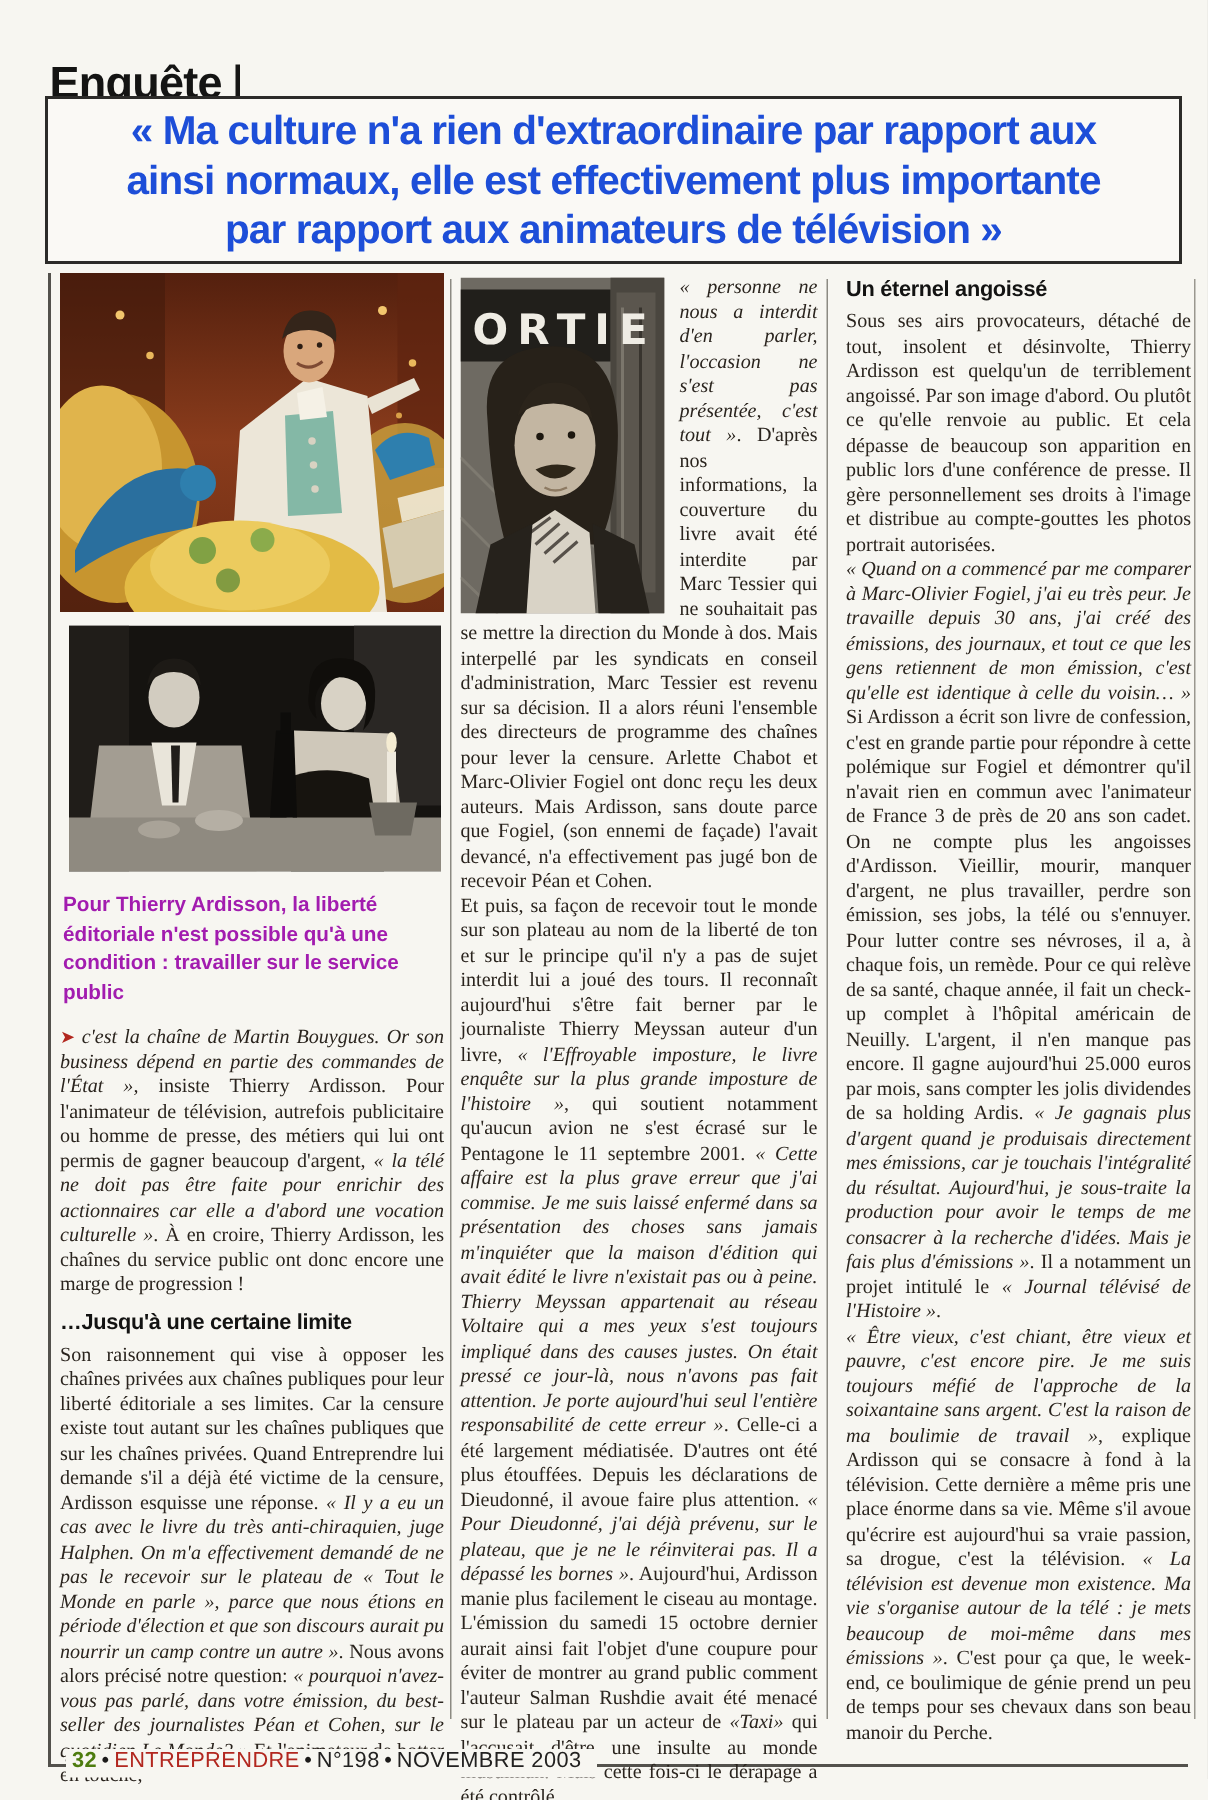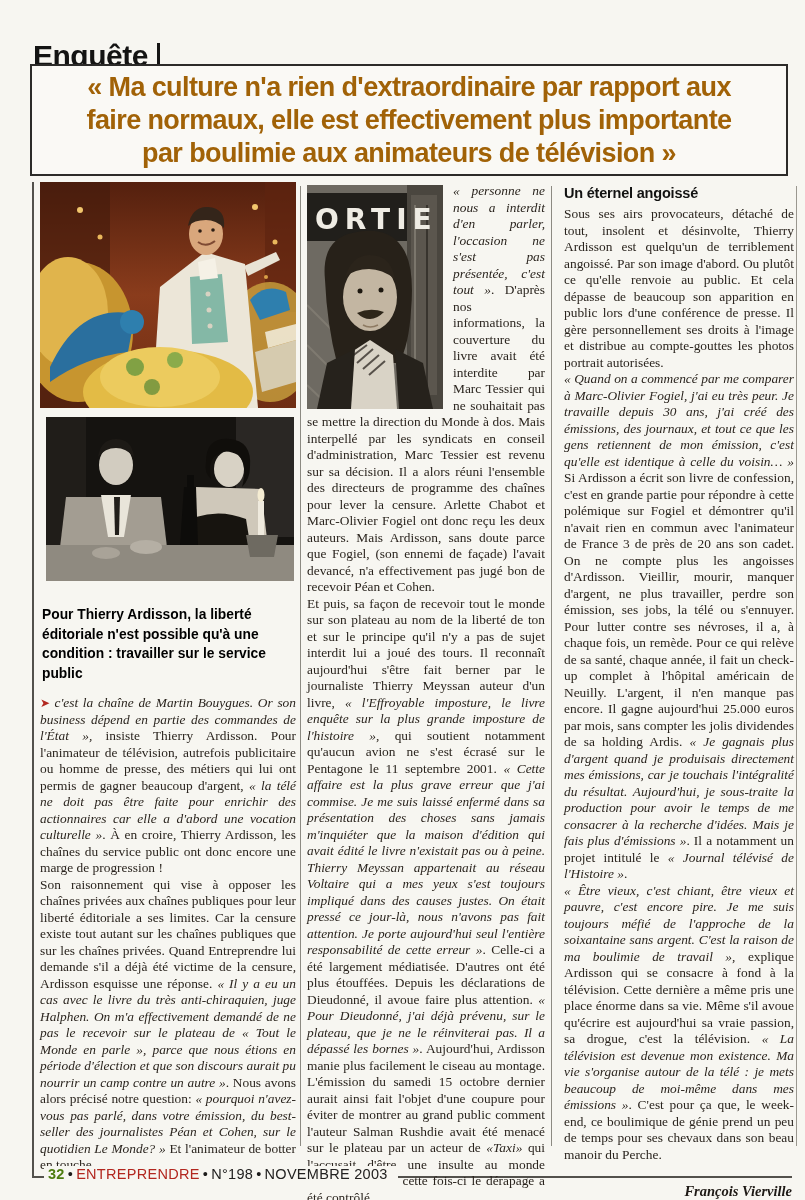--- a/index.html
+++ b/index.html
@@ -14,21 +14,21 @@
   .kicker-sep{width:3px;height:27px;background:#161615;}
   .section-title{font-family:"Liberation Sans",sans-serif;font-size:21px;letter-spacing:0.3px;color:#1c1c1b;padding-top:4px;margin-top:44px;}
   
   .banner{
     position:absolute;left:30px;top:64px;width:754px;height:108px;
     background:#faf9f5;border:2px solid #2c2b29;
     display:flex;flex-direction:column;justify-content:center;align-items:center;
   }
   .banner-line{
     font-family:"Liberation Sans",sans-serif;font-weight:700;font-size:27px;line-height:33px;
-    letter-spacing:-0.6px;color:#a16207;white-space:nowrap;
+    letter-spacing:-0.6px;color:#1d4ed8;white-space:nowrap;
   }
   
   .vrule{position:absolute;background:#8c8a82;width:1px;top:186px;height:960px;}
   .frame-left{position:absolute;left:32px;top:182px;width:2px;height:995px;background:#53514c;}
   .frame-right{left:796px;background:#9a978f;}
   .sep1{left:300px;}
   .sep2{left:551px;}
   .footer-line{position:absolute;left:32px;top:1176px;width:760px;height:2px;background:#53514c;}
   
   .col{position:absolute;top:182px;}
@@ -41,21 +41,21 @@
   }
   .run-i{font-style:italic;margin-top:36px;}
   .run-arrow{color:var(--red,#b2271f);font-style:normal;font-size:12px;}
   .subhead{
     font-family:"Liberation Sans",sans-serif;font-weight:700;font-size:14.5px;
     color:#131312;margin:9px 0 5px 0;letter-spacing:-0.2px;
   }
   .subhead-top{margin-top:2px;}
   .caption{
     font-family:"Liberation Sans",sans-serif;font-weight:700;font-size:13.8px;line-height:19.5px;
-    color:#000000;margin:24px 0 12px 2px;width:250px;
+    color:#a21caf;margin:12px 0 12px 2px;width:250px;
   }
   .signature{
     font-family:"Liberation Serif",serif;font-weight:700;font-style:italic;
     font-size:14.5px;text-align:right;margin-top:20px;padding-right:2px;color:#1e1915;
   }
   
   .photo{display:block;}
   .photo1{width:256px;height:226px;}
   .photo2{width:248px;height:164px;margin:9px 0 0 6px;}
   .photo3-wrap{float:left;width:136px;height:224px;margin:2px 10px 4px 0;border-radius:31px;}
@@ -76,22 +76,22 @@
 <div class="page">
 
   <header class="kicker-row">
     <span class="kicker">Enquête</span>
     <span class="kicker-sep"></span>
     <span class="section-title">LE SYSTÈME ARDISSON EN QUESTION</span>
   </header>
 
   <div class="banner">
     <div class="banner-line">« Ma culture n'a rien d'extraordinaire par rapport aux</div>
-    <div class="banner-line">faire normaux, elle est effectivement plus importante</div>
-    <div class="banner-line">par boulimie aux animateurs de télévision »</div>
+    <div class="banner-line">ainsi normaux, elle est effectivement plus importante</div>
+    <div class="banner-line">par rapport aux animateurs de télévision »</div>
   </div>
 
   <div class="frame-left"></div>
   <div class="vrule sep1"></div>
   <div class="vrule sep2"></div>
   <div class="vrule frame-right"></div>
   <div class="footer-line"></div>
 
   <div class="col col1">
     <div class="photo photo1">
@@ -159,20 +159,21 @@
         <rect x="141" y="58" width="7" height="14" fill="#0d0c0a"></rect>
         <rect x="212" y="84" width="6" height="34" fill="#efeade"></rect>
         <ellipse cx="215" cy="78" rx="3.5" ry="7" fill="#f5ecd2"></ellipse>
         <path d="M200 118 L232 118 L228 140 L204 140 Z" fill="#6e6a61"></path>
         <ellipse cx="100" cy="130" rx="16" ry="7" fill="#b5afa4"></ellipse>
         <ellipse cx="60" cy="136" rx="14" ry="6" fill="#a9a398"></ellipse>
       </svg>
     </div>
     <div class="caption">Pour Thierry Ardisson, la liberté éditoriale n'est possible qu'à une condition : travailler sur le service public</div>
     <p class="body"><span class="run run-arrow">➤ </span><span class="run run-i">c'est la chaîne de Martin Bouygues. Or son business dépend en partie des commandes de l'État », </span><span class="run run-r">insiste Thierry Ardisson. Pour l'animateur de télévision, autrefois publicitaire ou homme de presse, des métiers qui lui ont permis de gagner beaucoup d'argent, </span><span class="run run-i">« la télé ne doit pas être faite pour enrichir des actionnaires car elle a d'abord une vocation culturelle »</span><span class="run run-r">. À en croire, Thierry Ardisson, les chaînes du service public ont donc encore une marge de progression !</span></p>
+    <div class="subhead">…Jusqu'à une certaine limite</div>
     <p class="body"><span class="run run-r">Son raisonnement qui vise à opposer les chaînes privées aux chaînes publiques pour leur liberté éditoriale a ses limites. Car la censure existe tout autant sur les chaînes publiques que sur les chaînes privées. Quand Entreprendre lui demande s'il a déjà été victime de la censure, Ardisson esquisse une réponse. </span><span class="run run-i">« Il y a eu un cas avec le livre du très anti-chiraquien, juge Halphen. On m'a effectivement demandé de ne pas le recevoir sur le plateau de « Tout le Monde en parle », parce que nous étions en période d'élection et que son discours aurait pu nourrir un camp contre un autre »</span><span class="run run-r">. Nous avons alors précisé notre question: </span><span class="run run-i">« pourquoi n'avez-vous pas parlé, dans votre émission, du best-seller des journalistes Péan et Cohen, sur le quotidien Le Monde? »</span><span class="run run-r"> Et l'animateur de botter en touche,</span></p>
   </div>
 
   <div class="col col2">
     <div class="photo3-wrap">
       <svg viewBox="0 0 136 224" preserveAspectRatio="none">
         <rect width="136" height="224" fill="#6e6a62"></rect>
         <rect x="100" y="0" width="36" height="224" fill="#4a463f"></rect>
         <rect x="104" y="10" width="26" height="200" fill="#5b564e"></rect>
         <line x1="108" y1="20" x2="108" y2="210" stroke="#7b766c" stroke-width="2"></line>
@@ -195,20 +196,19 @@
     </div>
     <p class="body"><span class="run run-i">« personne ne nous a interdit d'en parler, l'occasion ne s'est pas présentée, c'est tout »</span><span class="run run-r">. D'après nos informations, la couverture du livre avait été interdite par Marc Tessier qui ne souhaitait pas se mettre la direction du Monde à dos. Mais interpellé par les syndicats en conseil d'administration, Marc Tessier est revenu sur sa décision. Il a alors réuni l'ensemble des directeurs de programme des chaînes pour lever la censure. Arlette Chabot et Marc-Olivier Fogiel ont donc reçu les deux auteurs. Mais Ardisson, sans doute parce que Fogiel, (son ennemi de façade) l'avait devancé, n'a effectivement pas jugé bon de recevoir Péan et Cohen.</span></p>
     <p class="body"><span class="run run-r">Et puis, sa façon de recevoir tout le monde sur son plateau au nom de la liberté de ton et sur le principe qu'il n'y a pas de sujet interdit lui a joué des tours. Il reconnaît aujourd'hui s'être fait berner par le journaliste Thierry Meyssan auteur d'un livre, </span><span class="run run-i">« l'Effroyable imposture, le livre enquête sur la plus grande imposture de l'histoire »</span><span class="run run-r">, qui soutient notamment qu'aucun avion ne s'est écrasé sur le Pentagone le 11 septembre 2001. </span><span class="run run-i">« Cette affaire est la plus grave erreur que j'ai commise. Je me suis laissé enfermé dans sa présentation des choses sans jamais m'inquiéter que la maison d'édition qui avait édité le livre n'existait pas ou à peine. Thierry Meyssan appartenait au réseau Voltaire qui a mes yeux s'est toujours impliqué dans des causes justes. On était pressé ce jour-là, nous n'avons pas fait attention. Je porte aujourd'hui seul l'entière responsabilité de cette erreur »</span><span class="run run-r">. Celle-ci a été largement médiatisée. D'autres ont été plus étouffées. Depuis les déclarations de Dieudonné, il avoue faire plus attention. </span><span class="run run-i">« Pour Dieudonné, j'ai déjà prévenu, sur le plateau, que je ne le réinviterai pas. Il a dépassé les bornes »</span><span class="run run-r">. Aujourd'hui, Ardisson manie plus facilement le ciseau au montage. L'émission du samedi 15 octobre dernier aurait ainsi fait l'objet d'une coupure pour éviter de montrer au grand public comment l'auteur Salman Rushdie avait été menacé sur le plateau par un acteur de </span><span class="run run-i">«Taxi»</span><span class="run run-r"> qui l'accusait d'être une insulte au monde musulman. Mais cette fois-ci le dérapage a été contrôlé.</span></p>
   </div>
 
   <div class="col col3">
     <div class="subhead subhead-top">Un éternel angoissé</div>
     <p class="body"><span class="run run-r">Sous ses airs provocateurs, détaché de tout, insolent et désinvolte, Thierry Ardisson est quelqu'un de terriblement angoissé. Par son image d'abord. Ou plutôt ce qu'elle renvoie au public. Et cela dépasse de beaucoup son apparition en public lors d'une conférence de presse. Il gère personnellement ses droits à l'image et distribue au compte-gouttes les photos portrait autorisées.</span></p>
     <p class="body"><span class="run run-i">« Quand on a commencé par me comparer à Marc-Olivier Fogiel, j'ai eu très peur. Je travaille depuis 30 ans, j'ai créé des émissions, des journaux, et tout ce que les gens retiennent de mon émission, c'est qu'elle est identique à celle du voisin… » </span><span class="run run-r">Si Ardisson a écrit son livre de confession, c'est en grande partie pour répondre à cette polémique sur Fogiel et démontrer qu'il n'avait rien en commun avec l'animateur de France 3 de près de 20 ans son cadet. On ne compte plus les angoisses d'Ardisson. Vieillir, mourir, manquer d'argent, ne plus travailler, perdre son émission, ses jobs, la télé ou s'ennuyer. Pour lutter contre ses névroses, il a, à chaque fois, un remède. Pour ce qui relève de sa santé, chaque année, il fait un check-up complet à l'hôpital américain de Neuilly. L'argent, il n'en manque pas encore. Il gagne aujourd'hui 25.000 euros par mois, sans compter les jolis dividendes de sa holding Ardis. </span><span class="run run-i">« Je gagnais plus d'argent quand je produisais directement mes émissions, car je touchais l'intégralité du résultat. Aujourd'hui, je sous-traite la production pour avoir le temps de me consacrer à la recherche d'idées. Mais je fais plus d'émissions »</span><span class="run run-r">. Il a notamment un projet intitulé le </span><span class="run run-i">« Journal télévisé de l'Histoire »</span><span class="run run-r">.</span></p>
     <p class="body"><span class="run run-i">« Être vieux, c'est chiant, être vieux et pauvre, c'est encore pire. Je me suis toujours méfié de l'approche de la soixantaine sans argent. C'est la raison de ma boulimie de travail »</span><span class="run run-r">, explique Ardisson qui se consacre à fond à la télévision. Cette dernière a même pris une place énorme dans sa vie. Même s'il avoue qu'écrire est aujourd'hui sa vraie passion, sa drogue, c'est la télévision. </span><span class="run run-i">« La télévision est devenue mon existence. Ma vie s'organise autour de la télé : je mets beaucoup de moi-même dans mes émissions »</span><span class="run run-r">. C'est pour ça que, le week-end, ce boulimique de génie prend un peu de temps pour ses chevaux dans son beau manoir du Perche.</span></p>
-    <div class="signature">François Vierville</div>
   </div>
 
   <div class="footer-text">
     <span class="pageno">32</span><span class="bullet">•</span><span class="mag">ENTREPRENDRE</span><span class="bullet">•</span><span class="issue">N°198</span><span class="bullet">•</span><span class="date">NOVEMBRE 2003</span>
   </div>
 
 </div>
 
 </body></html>

